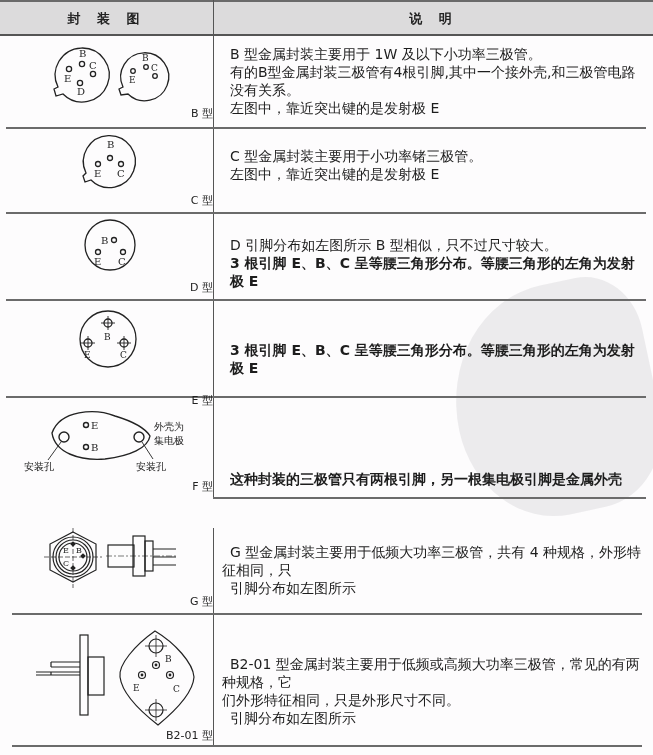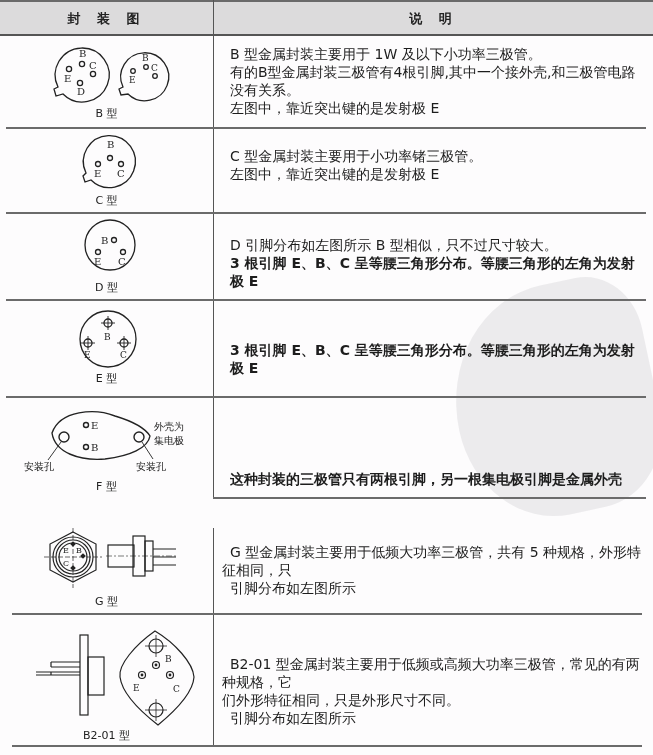--- a/index.html
+++ b/index.html
@@ -10,21 +10,21 @@
                background: #e9e8ea; border-radius: 60% 30% 40% 50%; transform: rotate(-12deg); opacity: 0.85; }
   .hdr { position: absolute; left: 0; top: 0; width: 653px; height: 36px; background: #dcdbdc;
          border-top: 2px solid #6a6a6a; border-bottom: 2px solid #555; box-sizing: border-box; }
   .hdr-cell { position: absolute; top: 0; height: 34px; line-height: 34px; text-align: center;
               font-weight: bold; font-size: 13px; letter-spacing: 6px; color: #222; }
   .vline { position: absolute; left: 213px; width: 1px; background: #555; }
   .hline { position: absolute; left: 6px; width: 640px; height: 2px; background: #6b6b6b; }
 
   .row { position: absolute; left: 0; width: 653px; }
   .pic { position: absolute; left: 0; width: 213px; height: 100%; }
-  .pic-label { position: absolute; left: 0; width: 213px; text-align: center; font-size: 11px; color: #222; }
+  .pic-label { position: absolute; left: 0; width: 213px; text-align: right; font-size: 11px; color: #222; }
   .desc { position: absolute; left: 230px; width: 410px; font-size: 14px; line-height: 18px; color: #1d1d1d; }
   .desc p { margin: 0; }
   .bold p { font-weight: bold; }
   svg text { font-family: "DejaVu Serif", serif; }
 </style>
 </head>
 <body>
 
 <div class="sheet">
 
@@ -134,21 +134,21 @@
             <circle cx="88" cy="42" r="4"></circle>
             <circle cx="124" cy="42" r="4"></circle>
           <path d="M108 15 V29 M101 22 H115 M88 35 V49 M81 42 H95 M124 35 V49 M117 42 H131" stroke-width="0.9"></path>
         </g>
         <g font-size="9" fill="#222">
           <text x="104" y="39">B</text>
           <text x="84" y="57">E</text>
           <text x="120" y="57">C</text>
         </g>
       </svg>
-      <div class="pic-label" style="top:70px;">E 型</div>
+      <div class="pic-label" style="top:92px;">E 型</div>
     </div>
     <div class="desc bold" style="top:40px;">
       <p>3 根引脚 E、B、C 呈等腰三角形分布。等腰三角形的左角为发射极 E</p>
     </div>
   </div>
 
   <div class="row" style="top:398px;height:99px;">
     <div class="pic">
       <svg width="213" height="99">
         <g fill="none" stroke="#222" stroke-width="1.4">
@@ -199,21 +199,21 @@
         </g>
         <g font-size="8" fill="#222">
           <text x="63" y="25">E</text>
           <text x="76" y="25">B</text>
           <text x="63" y="38">C</text>
         </g>
       </svg>
       <div class="pic-label" style="top:66px;">G 型</div>
     </div>
     <div class="desc" style="top:15px;left:222px;width:425px;">
-      <p style="text-indent:8px;">G 型金属封装主要用于低频大功率三极管，共有 5 种规格，外形特征相同，只</p>
+      <p style="text-indent:8px;">G 型金属封装主要用于低频大功率三极管，共有 4 种规格，外形特征相同，只</p>
       <p style="text-indent:8px;">引脚分布如左图所示</p>
     </div>
   </div>
 
   <div class="row" style="top:615px;height:130px;">
     <div class="pic">
       <svg width="213" height="130">
         <g fill="none" stroke="#222" stroke-width="1.2">
           <rect x="80" y="20" width="8" height="80"></rect>
           <rect x="88" y="42" width="16" height="38"></rect>

